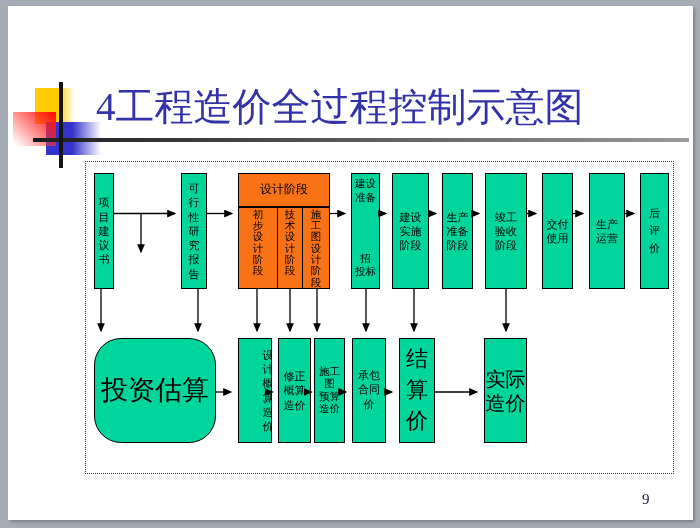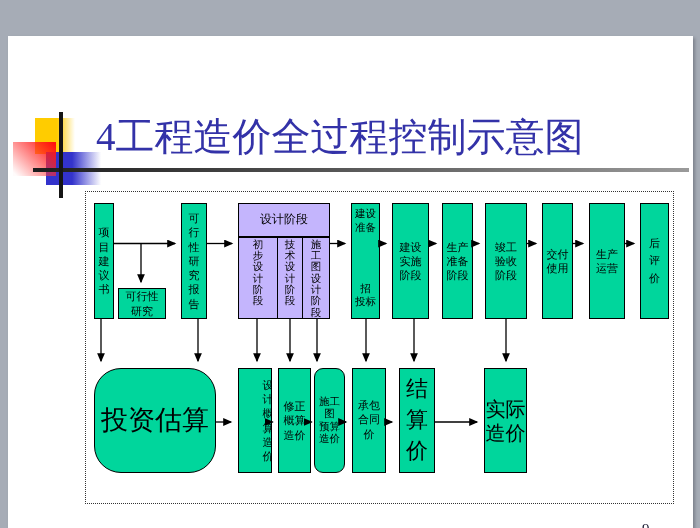--- a/index.html
+++ b/index.html
@@ -1,21 +1,21 @@
 <!DOCTYPE html>
 <html><head>
 <meta charset="utf-8">
 <style>
   html,body{margin:0;padding:0;}
   body{
     width:700px;height:528px;overflow:hidden;
     background:#a6acb6;
     font-family:"Liberation Serif","DejaVu Serif",serif;
   }
-  #stage{position:relative;width:700px;height:388px;margin-top:30px;}
+  #stage{position:relative;width:700px;height:388px;}
   .slide{
     position:absolute;left:8px;top:6px;width:685px;height:514px;
     background:#ffffff;box-shadow:2px 2px 3px #7d828c;
   }
   
   .deco{position:absolute;}
   .deco-yellow{left:35px;top:88px;width:40px;height:36px;
     background:linear-gradient(90deg,#ffcc00 55%,rgba(255,255,255,0));z-index:1;}
   .deco-blue{left:46px;top:122px;width:58px;height:33px;
     background:linear-gradient(90deg,#3333cc 45%,rgba(255,255,255,0) 95%);z-index:2;}
@@ -37,21 +37,21 @@
     position:absolute;background:#00d69c;border:1px solid #000;
     box-sizing:border-box;display:flex;align-items:center;justify-content:center;
     text-align:center;font-size:11px;line-height:1.3;color:#000;
     white-space:pre-line;z-index:2;overflow:hidden;
   }
   .toprow{top:173px;height:116px;}
   .botrow{top:338px;height:105px;}
   
   .design-group{
     position:absolute;left:238px;top:173px;width:92px;height:116px;
-    background:#c4b5fd;border:1px solid #000;box-sizing:border-box;z-index:2;
+    background:#f97316;border:1px solid #000;box-sizing:border-box;z-index:2;
     display:flex;flex-direction:column;
   }
   .design-header{
     height:39px;border-bottom:2px solid #000;box-sizing:border-box;
     display:flex;align-items:center;justify-content:center;font-size:12px;
   }
   .design-cols{flex:1;display:flex;}
   .design-col{
     box-sizing:border-box;text-align:center;font-size:10.5px;line-height:1.08;
     white-space:pre-line;overflow:hidden;padding-top:1px;
@@ -81,22 +81,20 @@
 
   <div class="title">4工程造价全过程控制示意图</div>
 
   <div class="dashed-frame"></div>
 
   <div class="gbox toprow" style="left:94px;width:20px;">项
 目
 建
 议
 书</div>
-  <div class="gbox" style="left:118px;top:258px;width:48px;height:31px;">可行性
-研究</div>
   <div class="gbox toprow" style="left:181px;width:26px;">可
 行
 性
 研
 究
 报
 告</div>
 
   <div class="design-group">
     <div class="design-header">设计阶段</div>
@@ -147,21 +145,21 @@
 评
 价</div>
 
   <div class="gbox botrow" style="left:94px;width:122px;font-size:27px;border-radius:27px;">投资估算</div>
   <div class="gbox botrow" style="left:238px;width:34px;padding-left:26px;">设计
 概算
 造价</div>
   <div class="gbox botrow" style="left:278px;width:33px;text-align:center;">修正
 概算
 造价</div>
-  <div class="gbox botrow" style="left:314px;width:31px;font-size:10.5px;line-height:1.15;border-radius:9px;">施工
+  <div class="gbox botrow" style="left:314px;width:31px;font-size:10.5px;line-height:1.15;">施工
 图
 预算
 造价</div>
   <div class="gbox botrow" style="left:352px;width:34px;font-family:Liberation Mono, monospace;">承包
 合同
 价</div>
   <div class="gbox botrow" style="left:399px;width:36px;font-size:22px;line-height:1.4;">结
 算
 价</div>
   <div class="gbox botrow" style="left:484px;width:43px;font-size:20px;line-height:1.2;">实际

